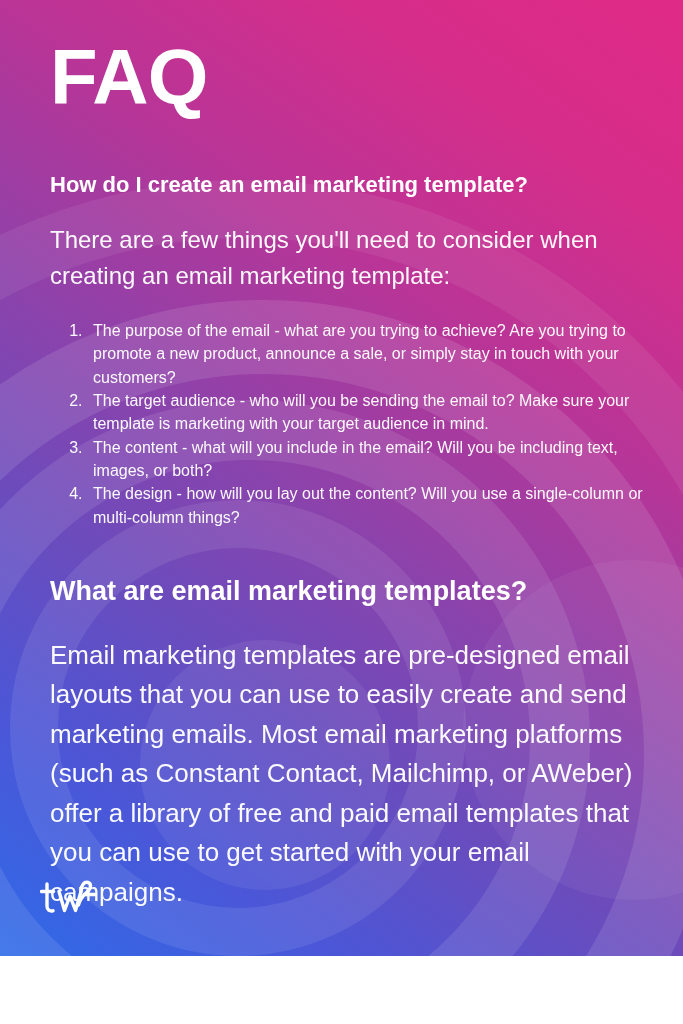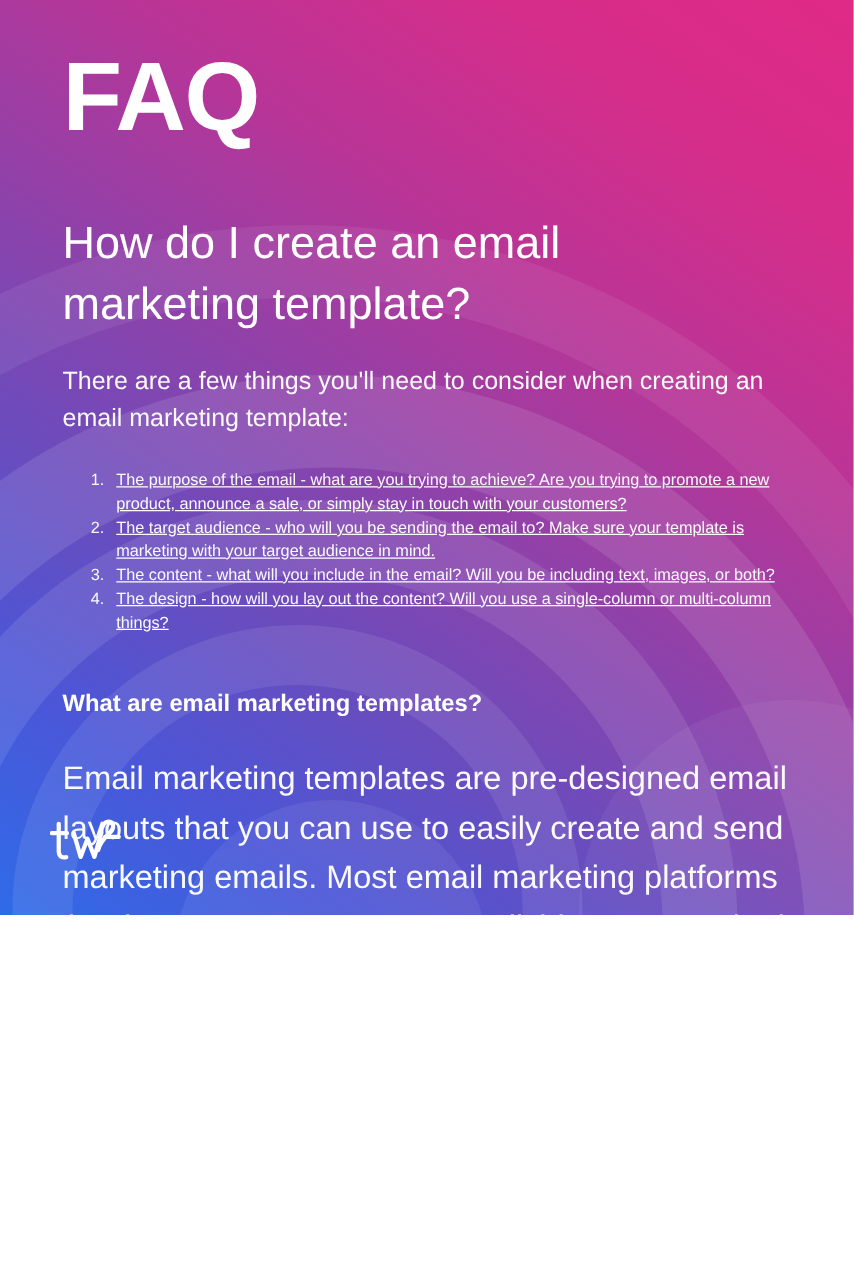--- a/index.html
+++ b/index.html
@@ -3,21 +3,21 @@
 <meta charset="utf-8">
 <style>
   html, body {
     margin: 0;
     padding: 0;
     background: #ffffff;
   }
   #poster {
     position: relative;
     width: 683px;
-    height: 732px;
+    height: 956px;
     overflow: hidden;
     font-family: "Liberation Sans", sans-serif;
     color: #ffffff;
     
     background:
       linear-gradient(215deg,
         #e02a87 0%,
         #d62d8a 16%,
         #b83597 34%,
         #8e42aa 52%,
@@ -84,47 +84,46 @@
     height: 100%;
   }
   .faq-title {
     font-size: 78px;
     font-weight: bold;
     line-height: 1.0;
     letter-spacing: -1px;
     margin: 0 0 54px 0;
   }
   .q-heading {
-    font-size: 36px;
-    font-weight: normal;
+    font-size: 22px;
+    font-weight: bold;
     line-height: 1.36;
     margin: 0 0 22px 0;
     max-width: 560px;
   }
   .q-heading-2 {
-    font-size: 19px;
+    font-size: 27px;
     font-weight: bold;
     line-height: 1.36;
     margin: 0 0 26px 0;
     max-width: 600px;
   }
   .body-text {
-    font-size: 20px;
+    font-size: 24px;
     line-height: 1.52;
     margin: 0 0 24px 0;
     max-width: 585px;
     color: rgba(255,255,255,0.97);
   }
   ol.faq-list {
     margin: 0 0 0 0;
     padding-left: 37px;
-    font-size: 13px;
+    font-size: 16px;
     line-height: 1.46;
     max-width: 610px;
-    text-decoration: underline;
   }
   ol.faq-list li {
     margin-bottom: 0;
     padding-left: 6px;
     color: rgba(255,255,255,0.97);
   }
   .section-gap {
     height: 44px;
   }
   .para-final {

